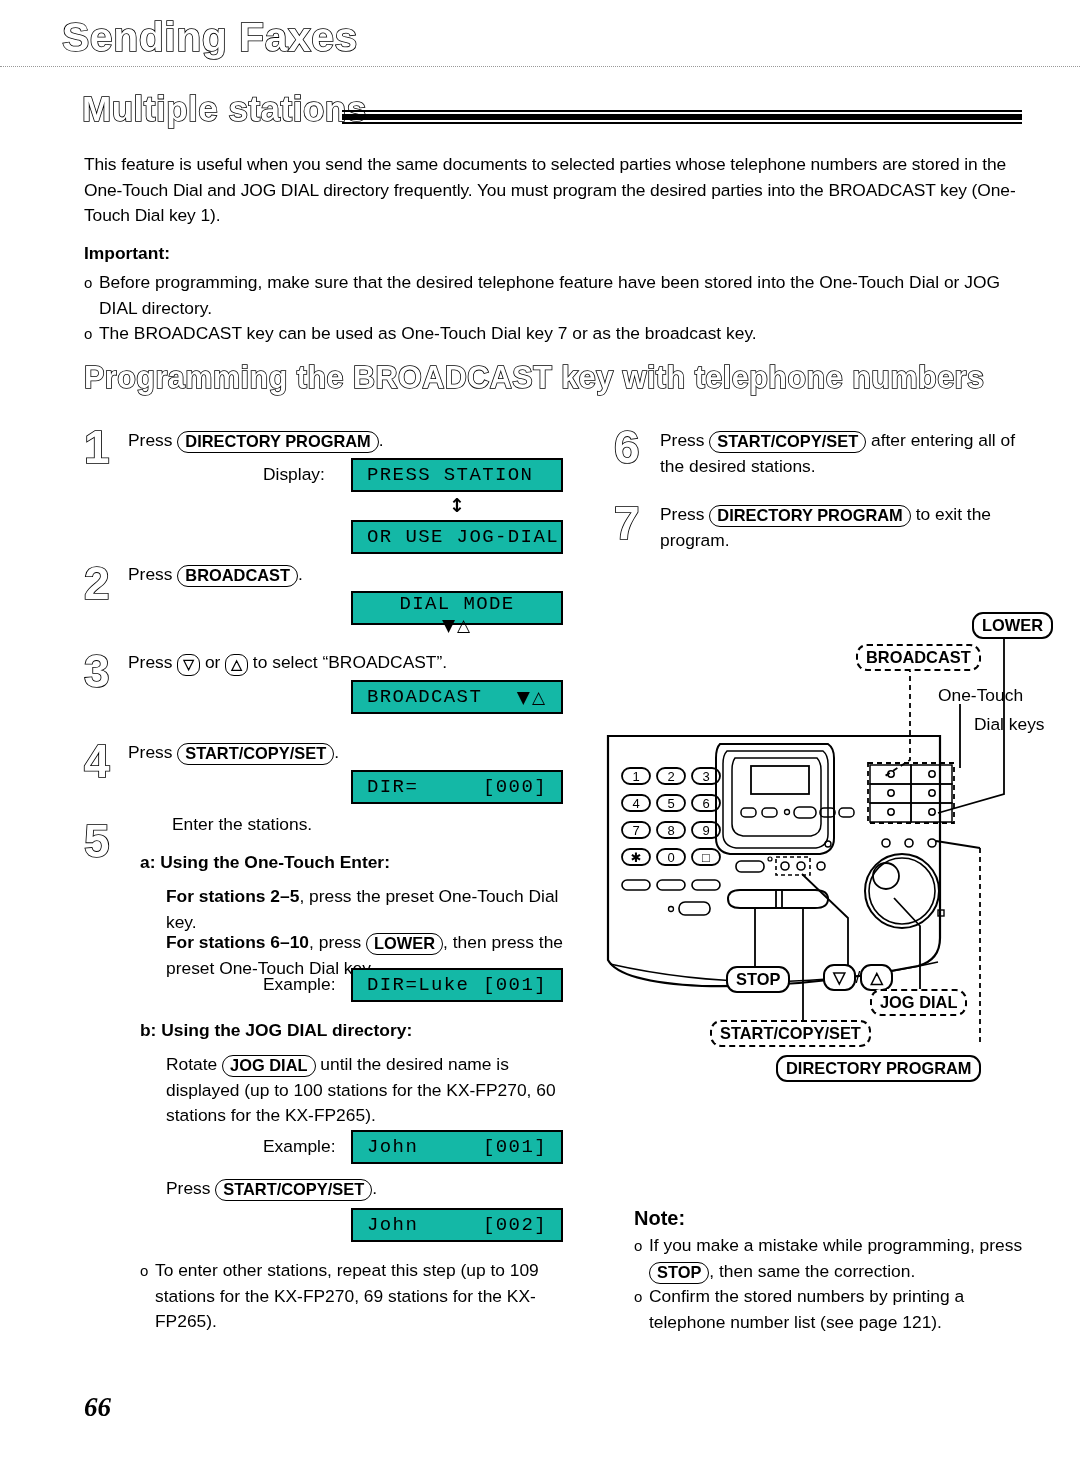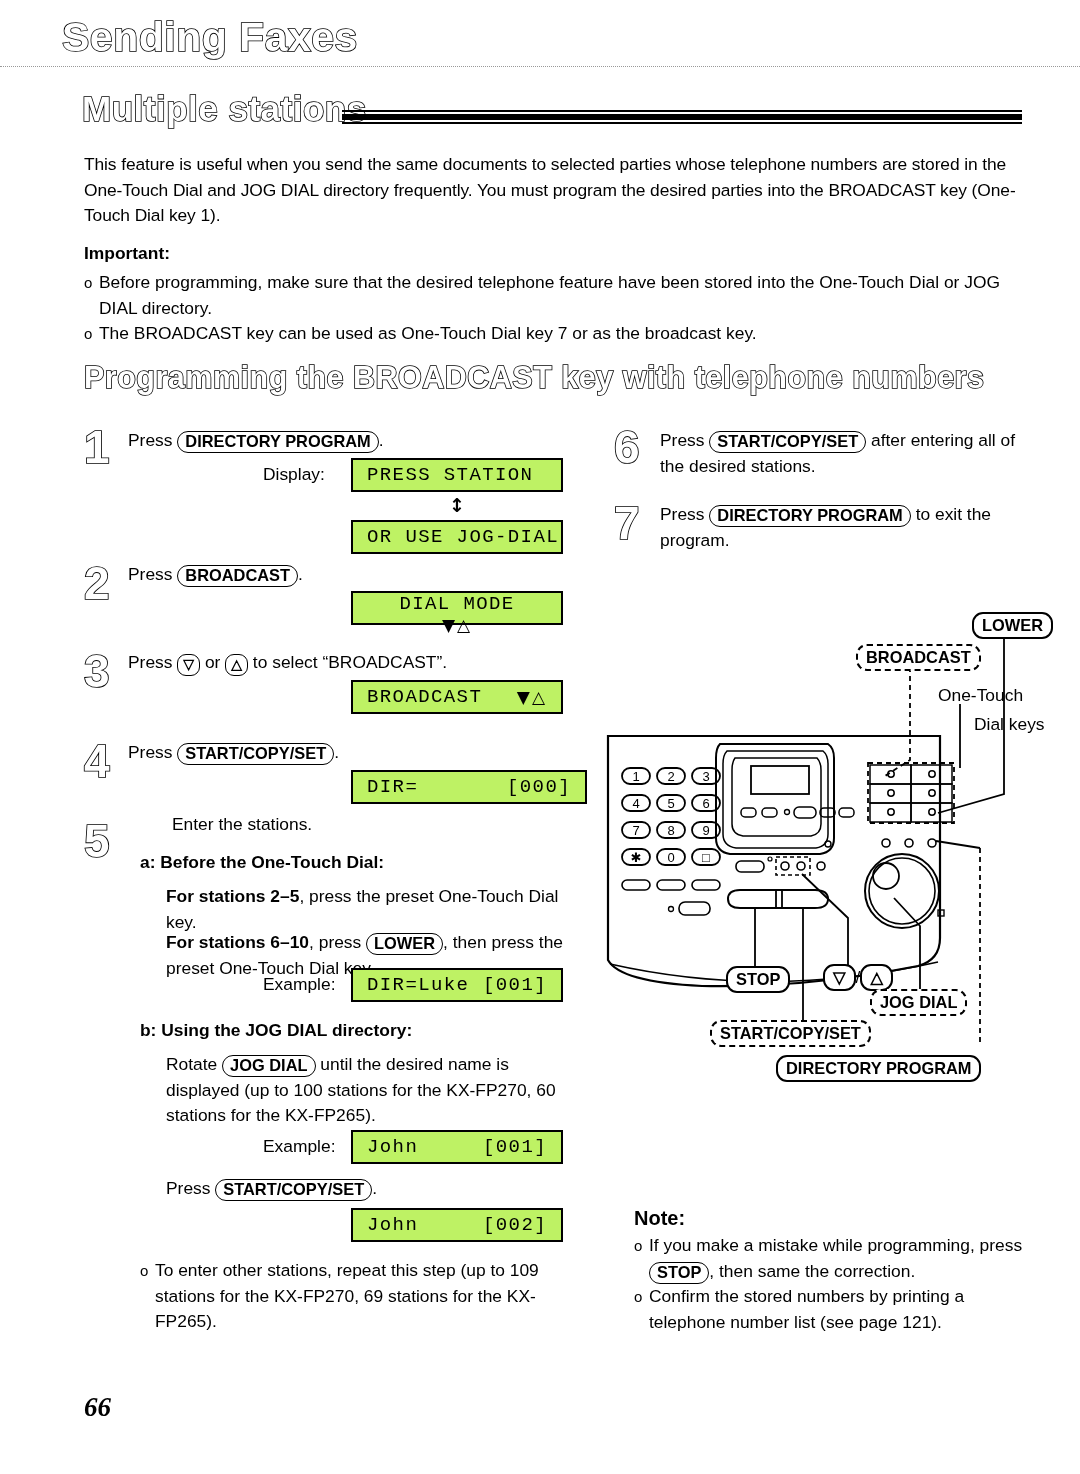--- a/index.html
+++ b/index.html
@@ -147,21 +147,21 @@
   .key.sm {
     padding: 0px 5px 1px 5px;
     font-size: 14px;
     border-radius: 9px;
   }
 
   
   .lcd {
     position: absolute;
     border: 2px solid #000;
-    background: #bef264;
+    background: #14b8a6;
     font-family: "Liberation Mono", monospace;
     font-size: 19px;
     letter-spacing: 1.4px;
     box-sizing: border-box;
     display: flex;
     align-items: center;
     padding: 0 14px;
   }
   .lcd .left { flex: 1 1 auto; white-space: pre; }
   .lcd .right { flex: 0 0 auto; white-space: pre; }
@@ -307,31 +307,31 @@
   <span class="left">BROADCAST</span>
   <span class="right arrows">▼△</span>
 </div>
 
 <div class="step-num" style="left:84px; top:738px;">4</div>
 <div class="step-text" style="left:128px; top:740px; width:440px;">
   <span>Press</span>
   <span class="key">START/COPY/SET</span><span>.</span>
 </div>
 
-<div class="lcd" style="left:351px; top:770px; width:236px; height:34px;">
+<div class="lcd" style="left:351px; top:770px; width:212px; height:34px;">
   <span class="left">DIR=</span>
   <span class="right">[000]</span>
 </div>
 
 <div class="step-num" style="left:84px; top:818px;">5</div>
 <div class="step-text" style="left:128px; top:812px; width:440px;margin-left:44px;">Enter the stations.</div>
 
 <div class="step-text" style="left:140px; top:850px; width:440px;">
   <span class="bold">a:</span>
-  <span class="bold">Before the One-Touch Dial:</span>
+  <span class="bold">Using the One-Touch Enter:</span>
 </div>
 
 <div class="step-text" style="left:166px; top:884px; width:410px;">
   <span class="bold">For stations 2–5</span><span>, press the preset One-Touch Dial key.</span>
 </div>
 
 <div class="step-text" style="left:166px; top:930px; width:410px;">
   <span class="bold">For stations 6–10</span><span>, press</span>
   <span class="key">LOWER</span><span>, then press the preset One-Touch Dial key.</span>
 </div>

